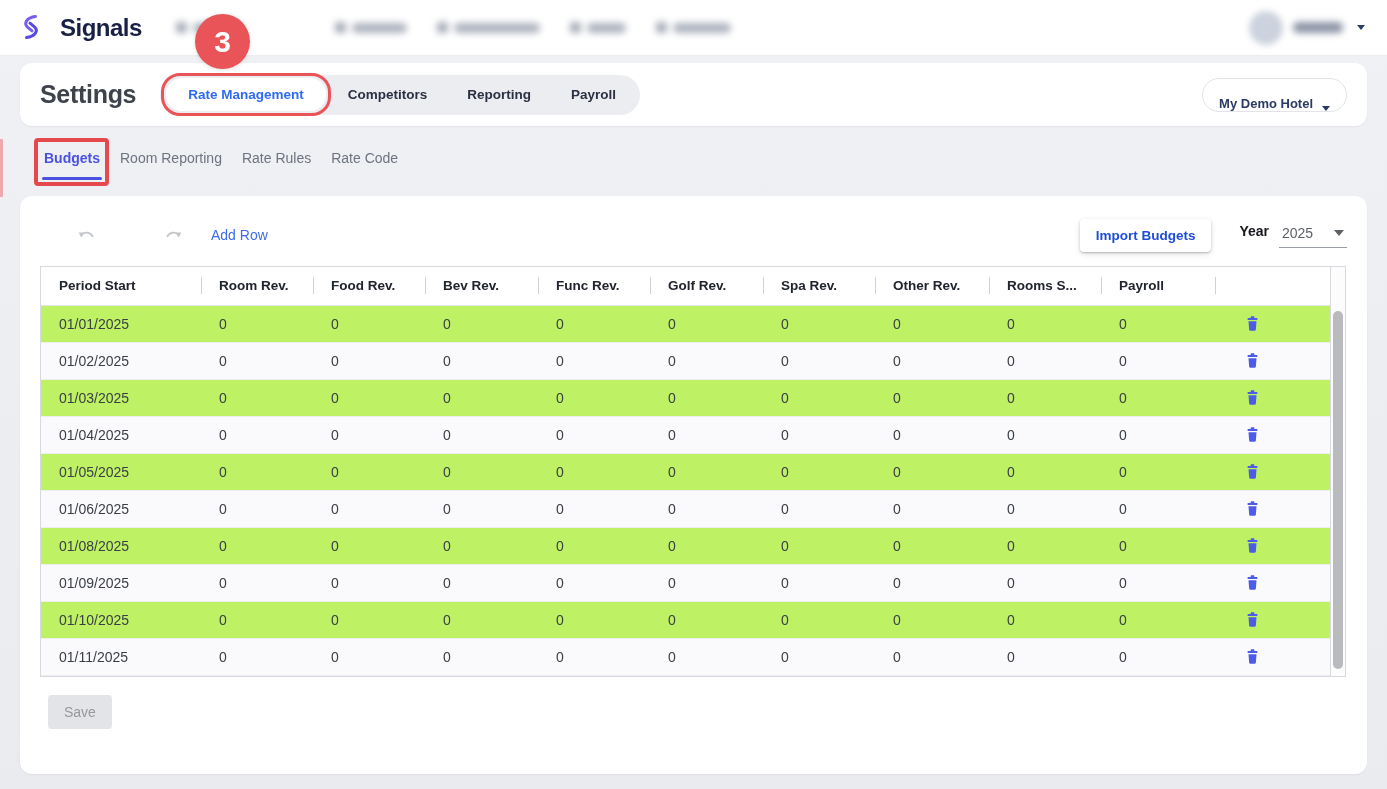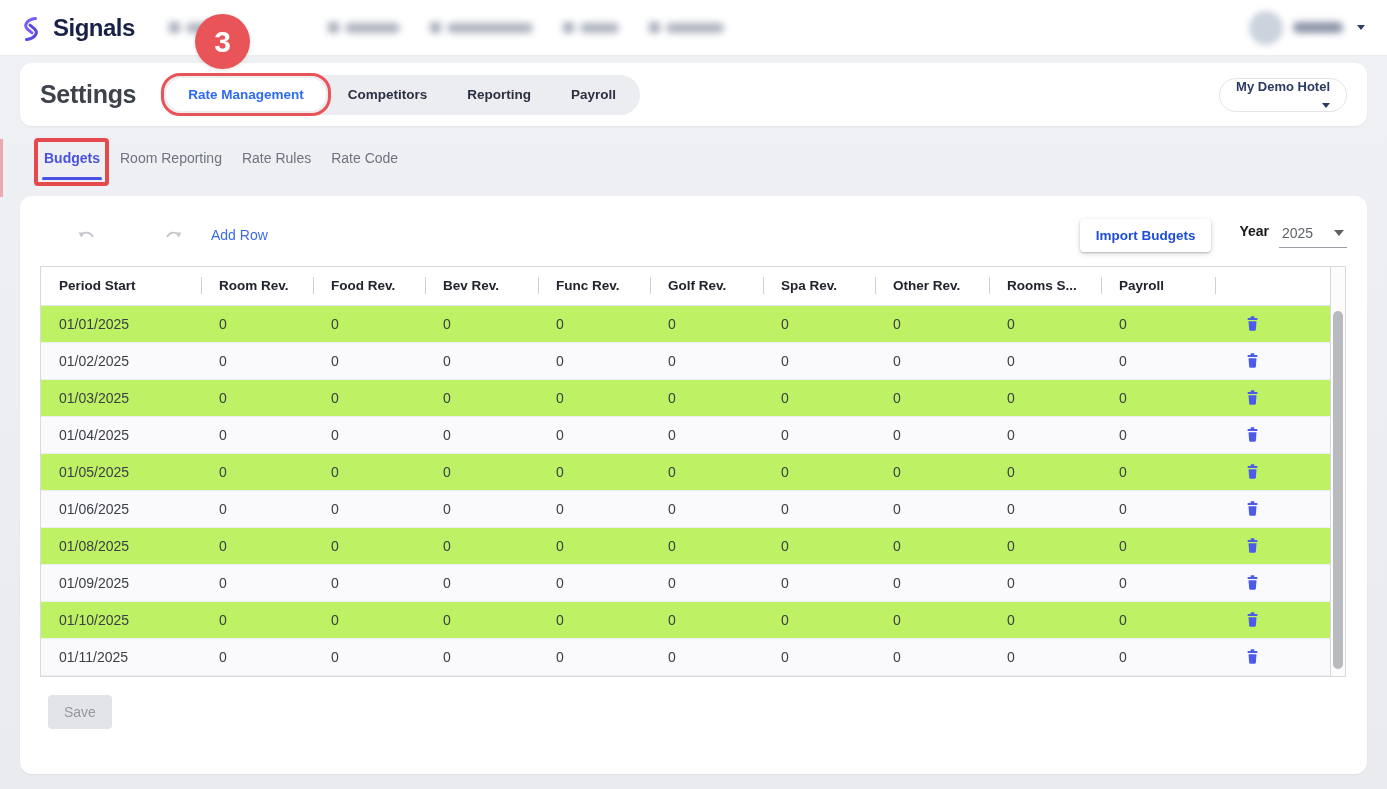--- a/index.html
+++ b/index.html
@@ -9,21 +9,21 @@
     background:linear-gradient(180deg,#f0f1f4 0%,#e9ebee 100%);
     position:relative; overflow:hidden; color:#3a3e45;
   }
 
   
   .navbar {
     position:absolute; top:0; left:0; width:1387px; height:56px;
     background:#fff; border-bottom:1px solid #ececef;
     display:flex; align-items:center; padding:0 22px 0 18px; z-index:5;
   }
-  .brand { display:flex; align-items:flex-end; gap:9px; }
+  .brand { display:flex; align-items:flex-start; gap:16px; }
   .brand-name { font-size:24px; font-weight:700; color:#182145; letter-spacing:-0.5px; }
   .nav-items { display:flex; align-items:center; margin-left:34px; gap:30px; }
   .nav-blur { display:flex; align-items:center; gap:6px; filter:blur(3.5px); opacity:.55; }
   .nav-blur .bi { width:11px; height:11px; border-radius:2px; background:#5f6b80; }
   .nav-blur .bt { height:10px; border-radius:5px; background:#6a7489; }
   .nav-gap { width:34px; }
   .user { margin-left:auto; display:flex; align-items:center; gap:10px; }
   .avatar { width:34px; height:34px; border-radius:50%; background:#ccd3de; filter:blur(3px); }
   .uname { width:50px; height:11px; border-radius:5px; background:#8b93a5; filter:blur(3.5px); }
   .caret { width:0; height:0; border-left:4px solid transparent; border-right:4px solid transparent; border-top:5px solid currentColor; display:inline-block; }
@@ -53,21 +53,21 @@
     cursor:pointer; white-space:nowrap;
   }
   .tab.active { background:#fff; color:#2f6bf2; position:relative; padding:9px 22px; }
   .tab.active::after {
     content:""; position:absolute; inset:-5px -5px; border:3px solid #e95459;
     border-radius:19px; pointer-events:none;
   }
   .hotel-pill {
     margin-left:auto; height:34px; border:1px solid #e2e4e9; border-radius:17px;
     display:flex; align-items:flex-end; gap:9px; padding:0 16px;
-    font-size:13px; font-weight:700; color:#2b3a64; background:#fff; cursor:pointer;flex-direction:column;
+    font-size:13px; font-weight:700; color:#2b3a64; background:#fff; cursor:pointer;
   }
   .hotel-pill .caret { color:#2b3a64; }
 
   
   .subtabs { position:absolute; top:150px; left:44px; display:flex; align-items:flex-start; gap:20px; z-index:3; }
   .subtab { font-size:14px; color:#6d7380; cursor:pointer; padding-bottom:14px; position:relative; white-space:nowrap; }
   .subtab.active { color:#4a51e0; font-weight:700; }
   .subtab.active .underline {
     position:absolute; left:-2px; right:-2px; bottom:0; height:3px;
     background:#4a51e0; border-radius:2px;

